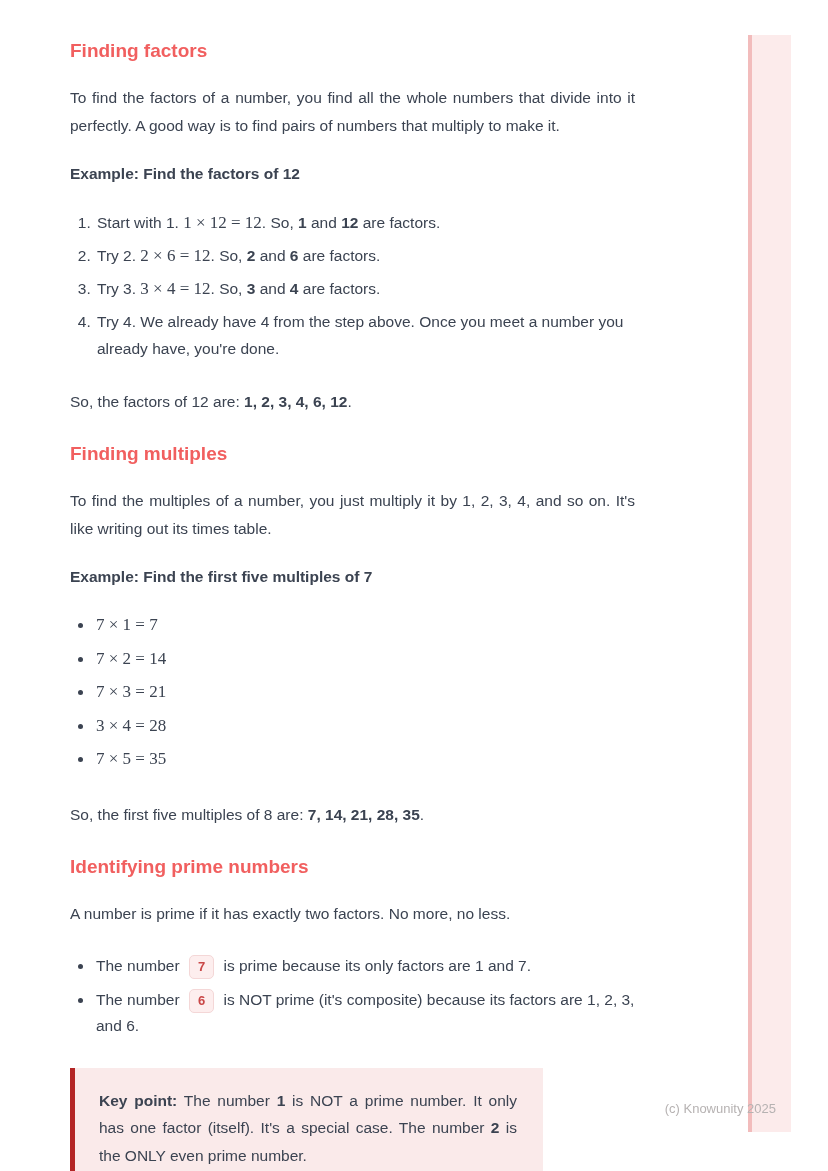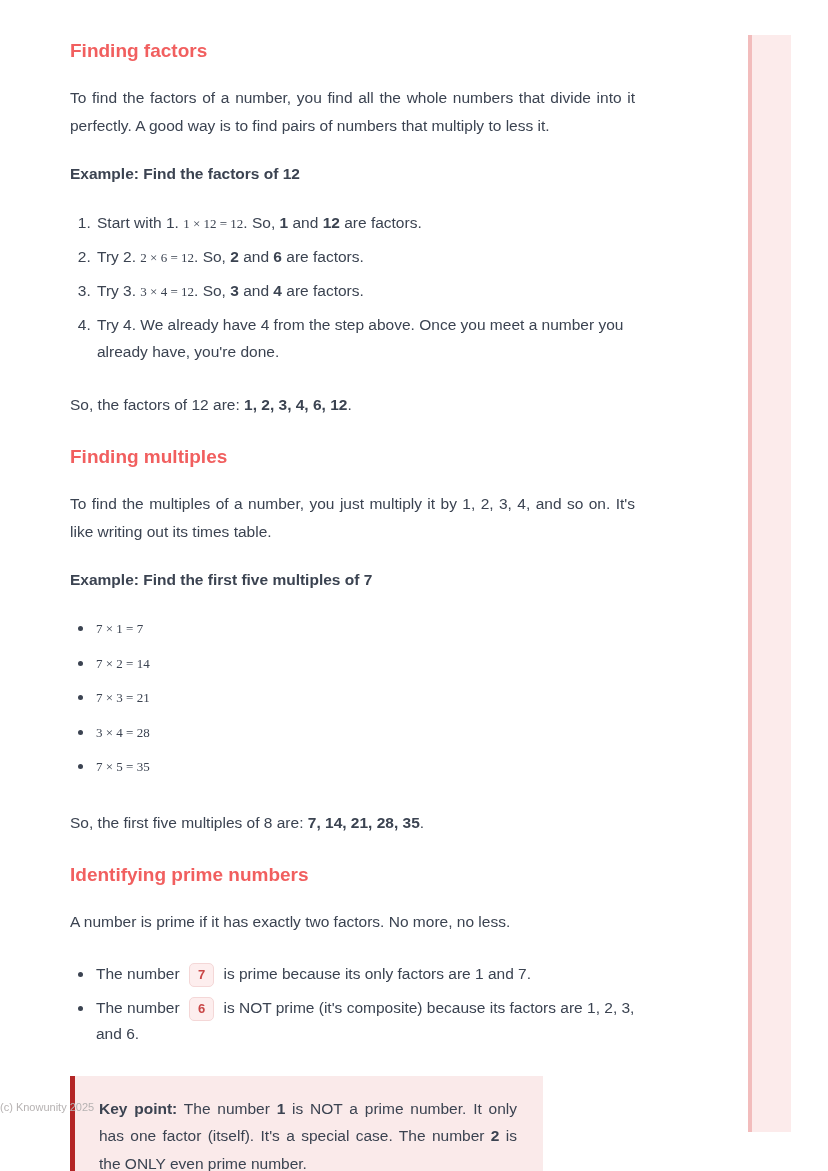--- a/index.html
+++ b/index.html
@@ -99,56 +99,57 @@
     font-size: 15.5px;
     line-height: 27.5px;
     text-align: justify;
     margin: 0;
   }
 
   
   .run-b { font-weight: 700; }
   .run-math {
     font-family: "Liberation Serif", serif;
-    font-size: 13px;
+    font-size: 17px;
   }
   .run-code {
     display: inline-block;
     font-size: 13px;
     font-weight: 700;
     line-height: 16px;
     color: var(--badge_text, #c94747);
     background: var(--badge_bg, #fdeeee);
     border: 1px solid var(--badge_border, #f4d7d7);
     border-radius: 5px;
     padding: 3px 8px;
     margin: 0 5px;
     vertical-align: baseline;
   }
 
   .watermark {
     position: absolute;
     left: 0;
     top: 1101px;
     width: 776px;
-    font-size: 11px;
+    text-align: right;
+    font-size: 13px;
     color: var(--watermark_text, #b6b2b2);
     z-index: 2;
   }
 </style>
 </head>
 <body>
 
 <div class="edge-stripe"></div>
 
 <main class="content">
 
   <section>
     <h2 class="section-heading">Finding factors</h2>
-    <p class="body-text">To find the factors of a number, you find all the whole numbers that divide into it perfectly. A good way is to find pairs of numbers that multiply to less it.</p>
+    <p class="body-text">To find the factors of a number, you find all the whole numbers that divide into it perfectly. A good way is to find pairs of numbers that multiply to make it.</p>
     <p class="example-label">Example: Find the factors of 12</p>
     <ol class="steps-list">
       <li><span>Start with 1. </span><span class="run-math">1 × 12 = 12</span><span>. So, </span><span class="run-b">1</span><span> and </span><span class="run-b">12</span><span> are factors.</span></li>
       <li><span>Try 2. </span><span class="run-math">2 × 6 = 12</span><span>. So, </span><span class="run-b">2</span><span> and </span><span class="run-b">6</span><span> are factors.</span></li>
       <li><span>Try 3. </span><span class="run-math">3 × 4 = 12</span><span>. So, </span><span class="run-b">3</span><span> and </span><span class="run-b">4</span><span> are factors.</span></li>
       <li><span>Try 4. We already have 4 from the step above. Once you meet a number you already have, you're done.</span></li>
     </ol>
     <p class="summary-line"><span>So, the factors of 12 are: </span><span class="run-b">1, 2, 3, 4, 6, 12</span><span>.</span></p>
   </section>
 

